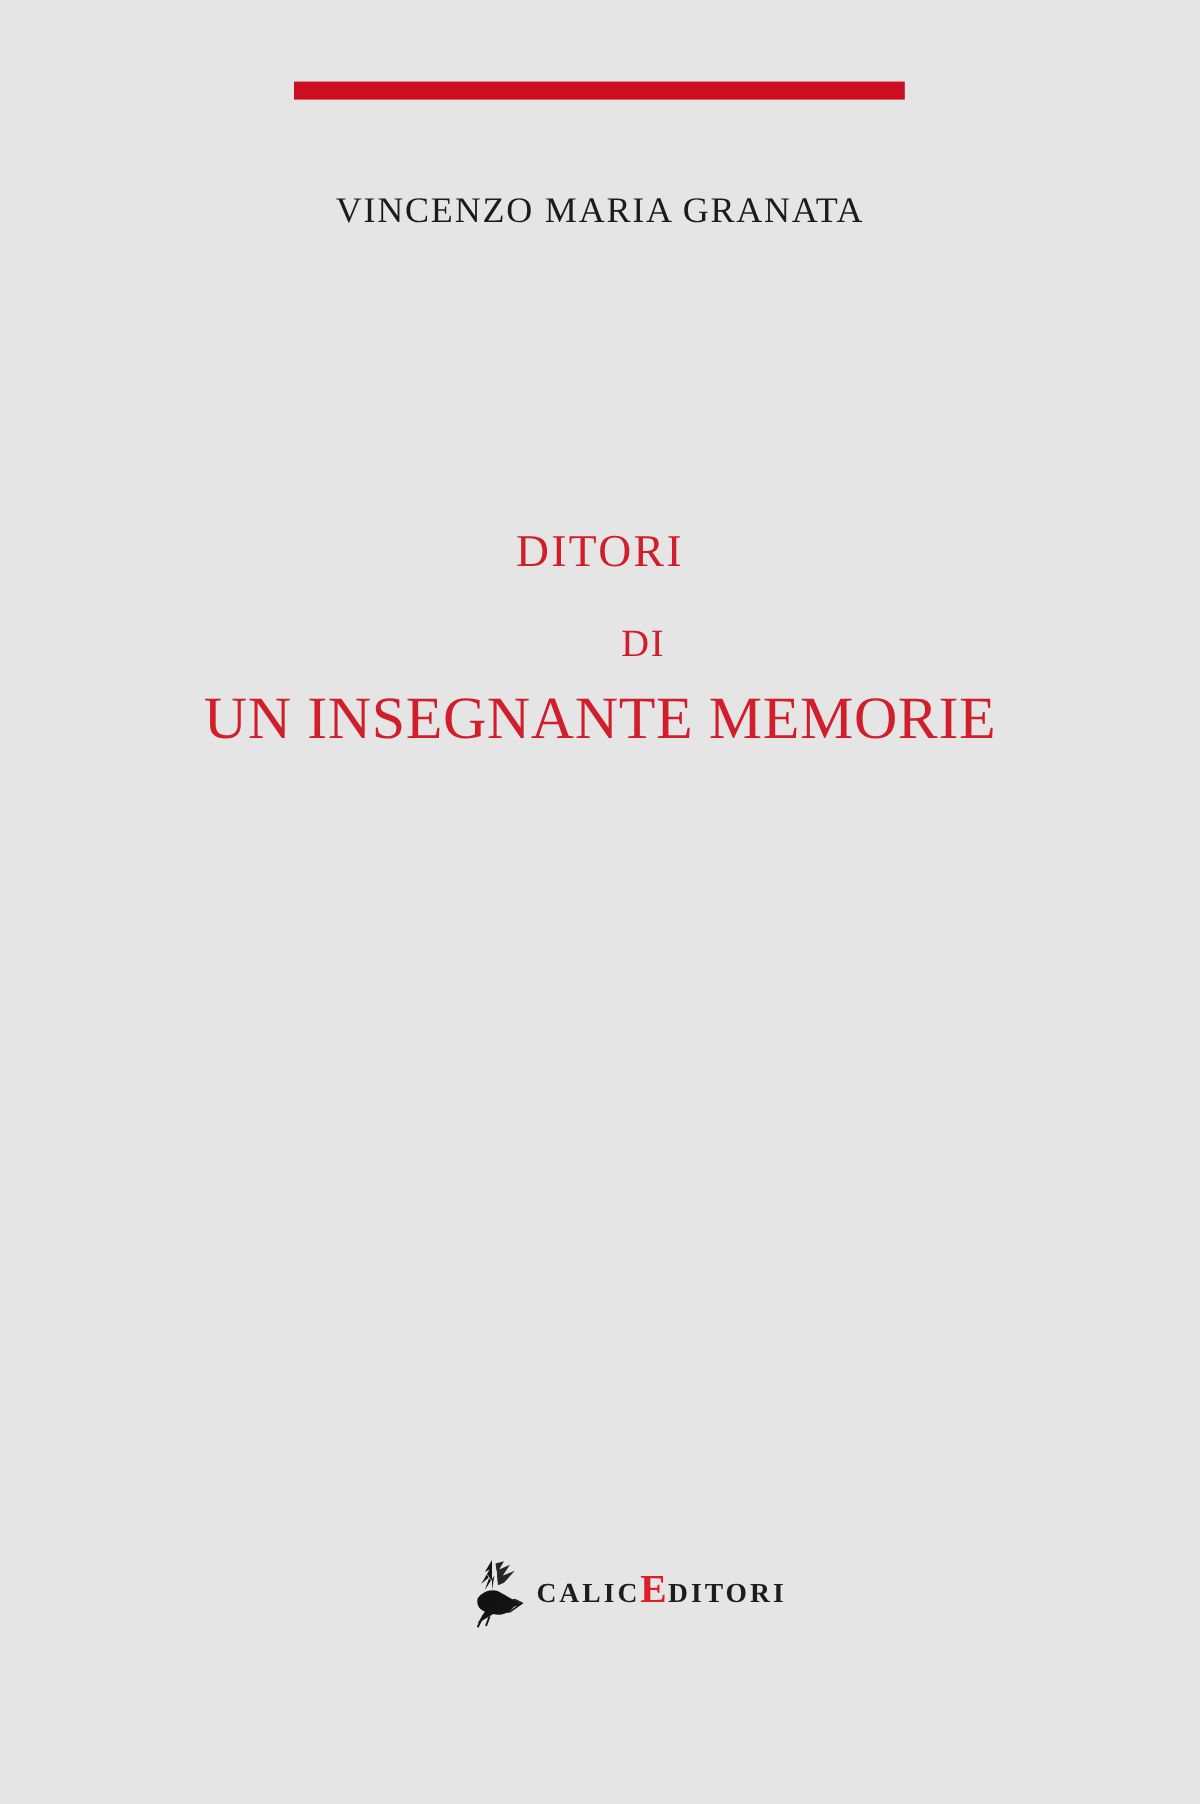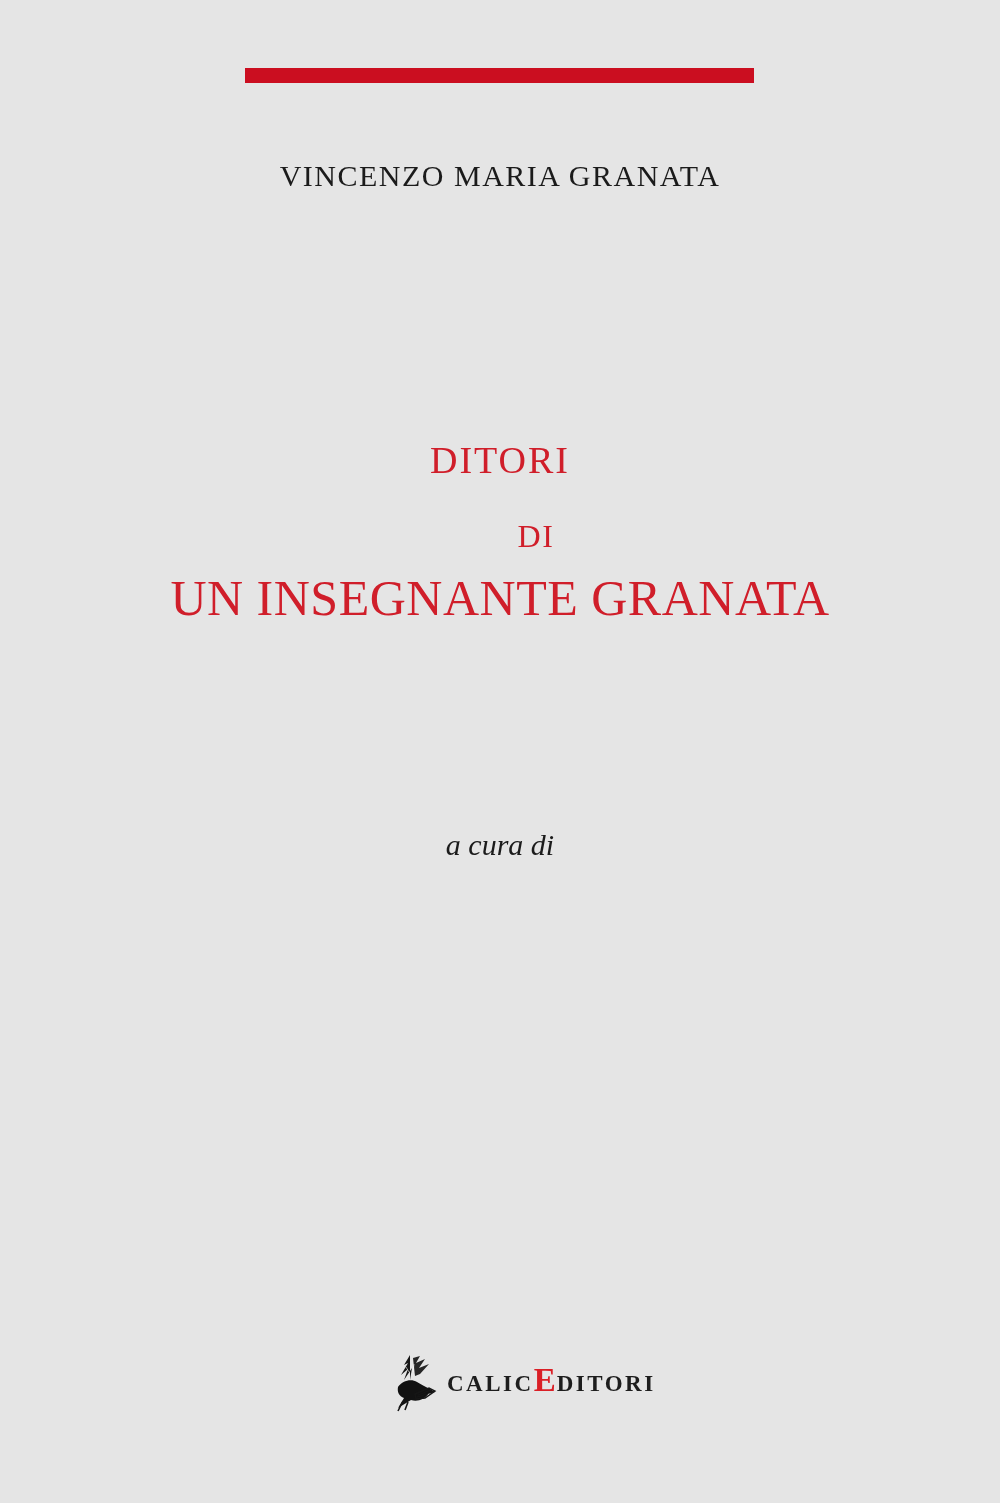--- a/index.html
+++ b/index.html
@@ -69,21 +69,21 @@
     color: var(--text-dark, #1b1b1b);
   }
   .curator-name {
     top: 865px;
     font-size: 31px;
     color: var(--text-dark, #1b1b1b);
   }
   .publisher {
     position: absolute;
     left: 0;
-    top: 1345px;
+    top: 1290px;
     width: 100%;
     height: 75px;
   }
   .publisher-bird {
     position: absolute;
     left: 389px;
     top: 9px;
     width: 48px;
     height: 58px;
   }
@@ -112,24 +112,23 @@
 <div class="page">
 
   <div class="red-rule"></div>
 
   <div class="center-line author-line">VINCENZO MARIA GRANATA</div>
 
   <div class="center-line title-memorie">DITORI</div>
 
   <div class="center-line title-di">DI</div>
 
-  <div class="center-line title-main">UN INSEGNANTE GRANATA</div>
+  <div class="center-line title-main">UN INSEGNANTE MEMORIE</div>
 
 
-  <div class="center-line curator-intro">a cura di</div>
 
 
   <div class="publisher">
     <span class="publisher-bird">
       <svg viewBox="0 0 48 58" width="48" height="58" xmlns="http://www.w3.org/2000/svg">
 
         <path d="M21 1 L15 11 L19 9 L12 21 L19 15 L15 26 L23 14 L21 26 Z" fill="#161616"></path>
 
         <path d="M24 4 L31 2 L27 9 L36 5 L30 14 L40 10 L31 20 L26 22 Z" fill="#161616" opacity="0.92"></path>
 

